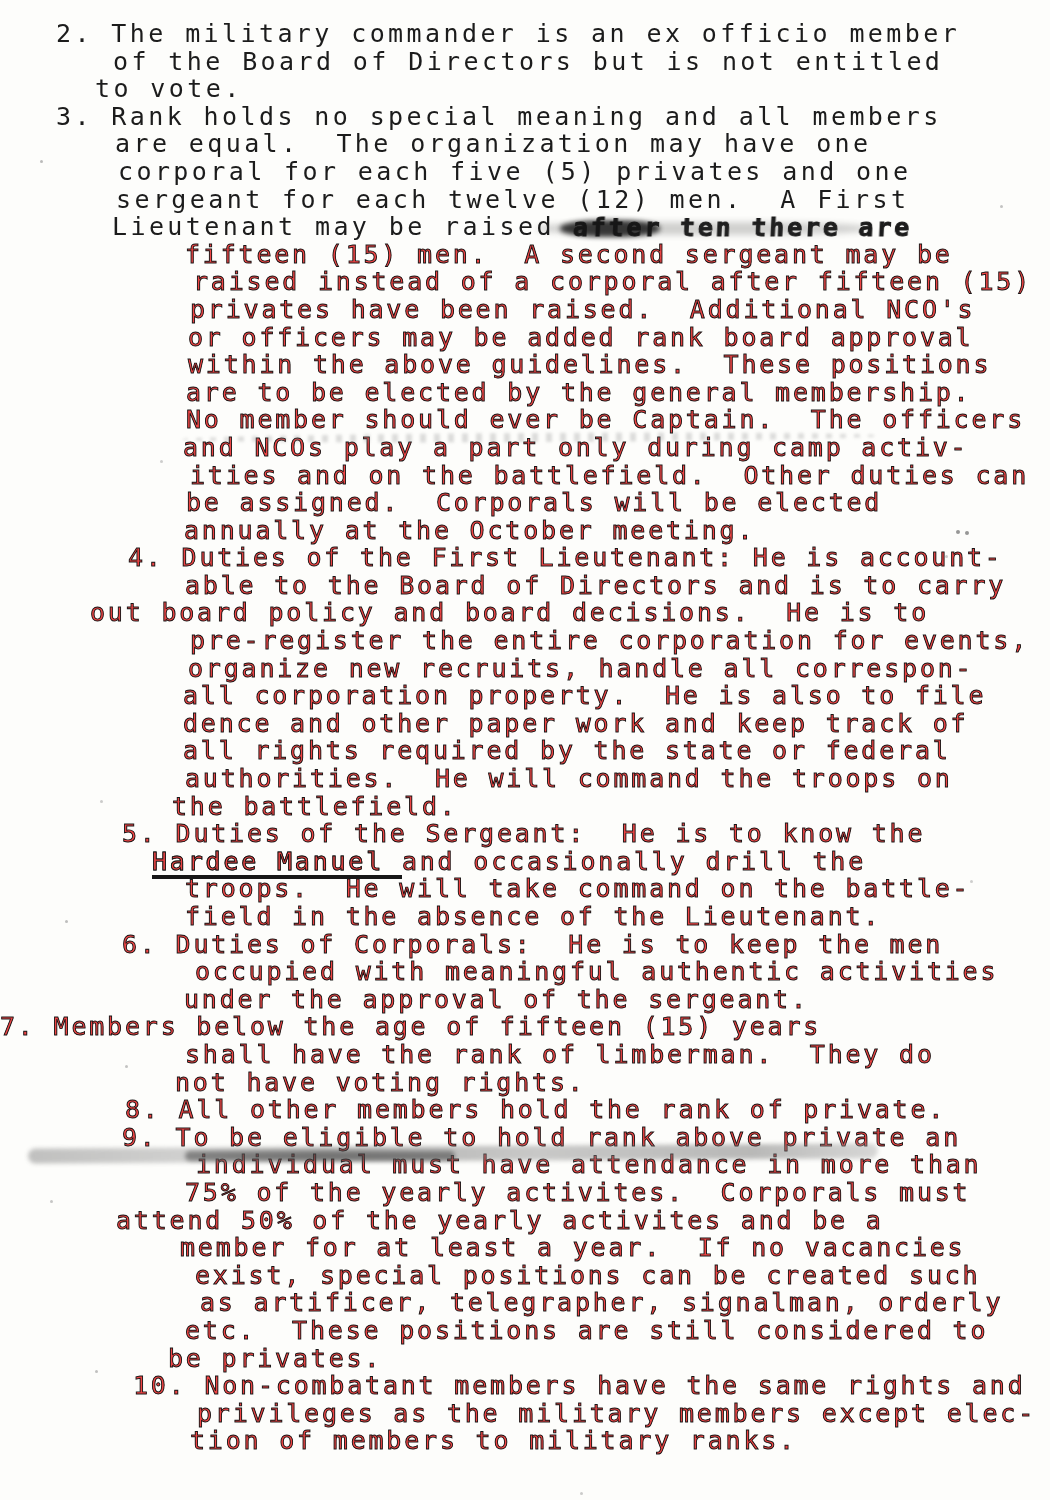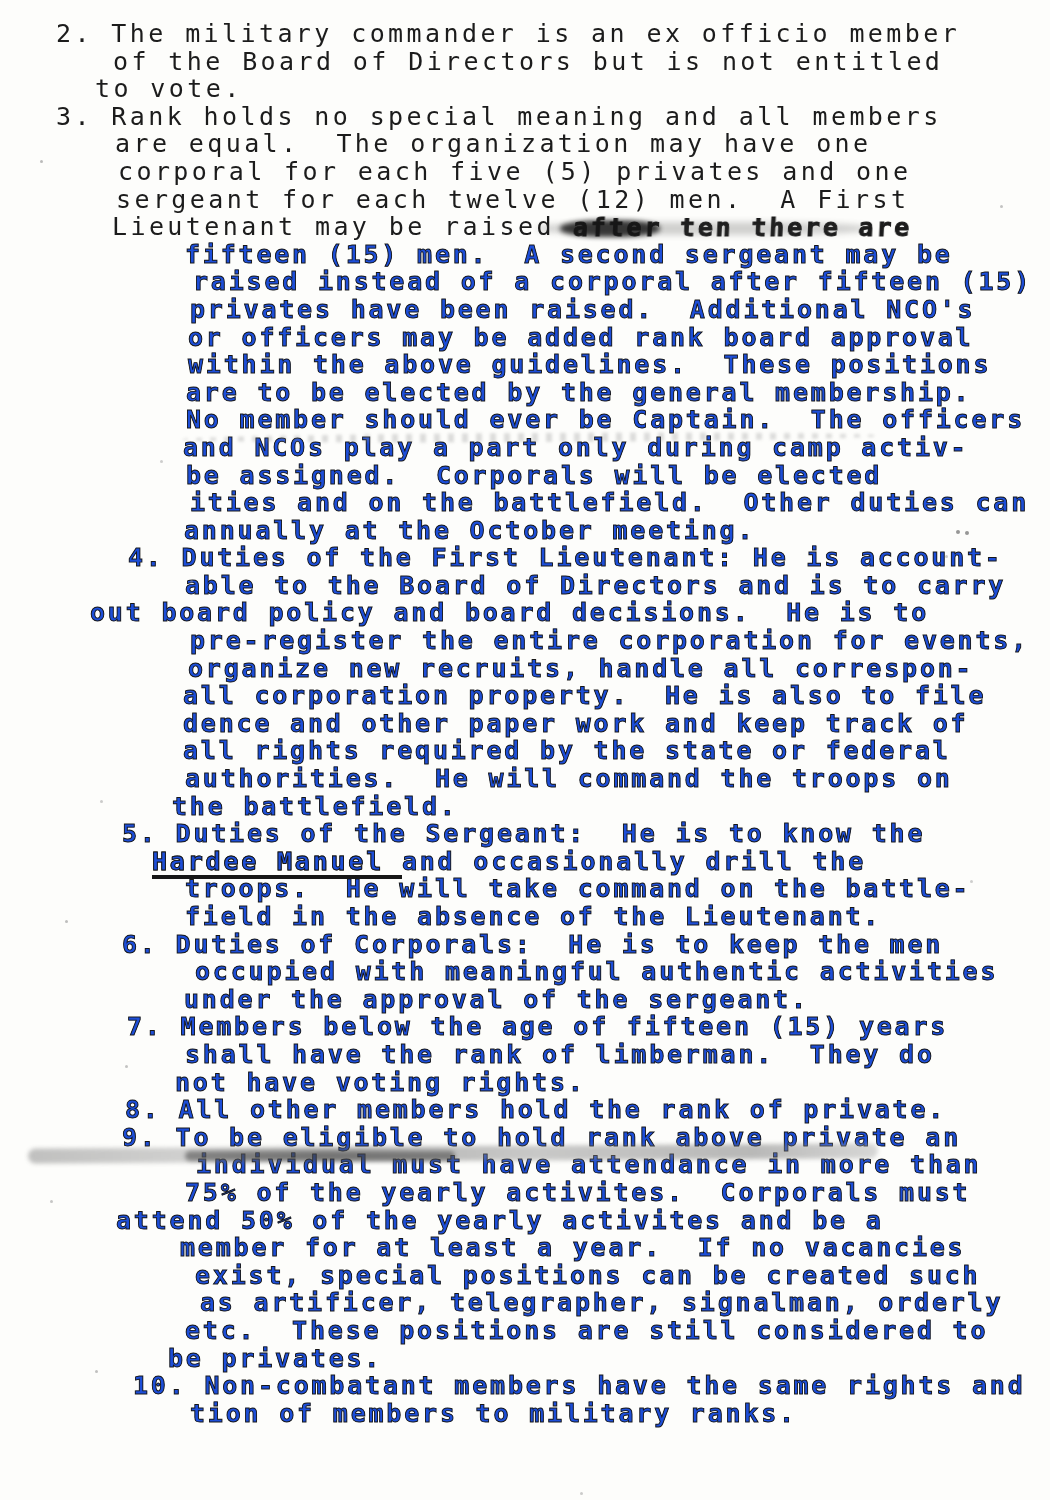--- a/index.html
+++ b/index.html
@@ -20,24 +20,24 @@
     font-size:25px;
     position:relative;
   }
   .lt{ 
     letter-spacing:3.4px;
     font-weight:400;
     color:#1c1c1c;
   }
   .bd{ 
     letter-spacing:2.8px;
-    font-weight:700;
+    font-weight:400;
     -webkit-text-stroke:0.9px #171717;
     text-shadow:0 0 0.5px #171717;
-    color:#1d4ed8;
+    color:#ef4444;
   }
   .garbled{
     display:inline-block;
     font-weight:700;
     letter-spacing:2.8px;
     -webkit-text-stroke:0.9px #171717;
     filter:blur(0.5px);
     transform:skewX(-3deg) translateY(1px);
   }
   .u{
@@ -109,54 +109,55 @@
   <div class="ln lt" style="margin-left:112px"><span>Lieutenant may be raised </span><span class="garbled">after ten there are</span><span class="blob2"></span><span class="blob"></span></div>
 
   <div class="ln bd" style="margin-left:185px">fifteen (15) men.  A second sergeant may be</div>
   <div class="ln bd" style="margin-left:193px">raised instead of a corporal after fifteen (15)</div>
   <div class="ln bd" style="margin-left:190px">privates have been raised.  Additional NCO's</div>
   <div class="ln bd" style="margin-left:188px">or officers may be added rank board approval</div>
   <div class="ln bd" style="margin-left:188px">within the above guidelines.  These positions</div>
   <div class="ln bd" style="margin-left:186px">are to be elected by the general membership.</div>
   <div class="ln bd" style="margin-left:186px">No member should ever be Captain.  The officers</div>
   <div class="ln bd" style="margin-left:183px">and NCOs play a part only during camp activ-</div>
+  <div class="ln bd" style="margin-left:190px">ities and on the battlefield.  Other duties can</div>
   <div class="ln bd" style="margin-left:186px">be assigned.  Corporals will be elected</div>
-  <div class="ln bd" style="margin-left:190px">ities and on the battlefield.  Other duties can</div>
   <div class="ln bd" style="margin-left:184px">annually at the October meeting.</div>
   <div class="ln bd" style="margin-left:128px">4. Duties of the First Lieutenant: He is account-</div>
   <div class="ln bd" style="margin-left:185px">able to the Board of Directors and is to carry</div>
   <div class="ln bd" style="margin-left:90px">out board policy and board decisions.  He is to</div>
   <div class="ln bd" style="margin-left:190px">pre-register the entire corporation for events,</div>
   <div class="ln bd" style="margin-left:188px">organize new recruits, handle all correspon-</div>
   <div class="ln bd" style="margin-left:183px">all corporation property.  He is also to file</div>
   <div class="ln bd" style="margin-left:183px">dence and other paper work and keep track of</div>
   <div class="ln bd" style="margin-left:183px">all rights required by the state or federal</div>
   <div class="ln bd" style="margin-left:185px">authorities.  He will command the troops on</div>
   <div class="ln bd" style="margin-left:172px">the battlefield.</div>
   <div class="ln bd" style="margin-left:122px">5. Duties of the Sergeant:  He is to know the</div>
   <div class="ln bd" style="margin-left:152px"><span class="u">Hardee Manuel </span><span>and occasionally drill the</span></div>
   <div class="ln bd" style="margin-left:185px">troops.  He will take command on the battle-</div>
   <div class="ln bd" style="margin-left:185px">field in the absence of the Lieutenant.</div>
   <div class="ln bd" style="margin-left:122px">6. Duties of Corporals:  He is to keep the men</div>
   <div class="ln bd" style="margin-left:195px">occupied with meaningful authentic activities</div>
   <div class="ln bd" style="margin-left:184px">under the approval of the sergeant.</div>
-  <div class="ln bd" style="margin-left:127px">7. Members below the age of fifteen (15) years</div>
+  <div class="ln bd" style="">7. Members below the age of fifteen (15) years</div>
   <div class="ln bd" style="margin-left:185px">shall have the rank of limberman.  They do</div>
   <div class="ln bd" style="margin-left:175px">not have voting rights.</div>
   <div class="ln bd" style="margin-left:125px">8. All other members hold the rank of private.</div>
   <div class="ln bd" style="margin-left:122px">9. To be eligible to hold rank above private an</div>
   <div class="ln bd" style="margin-left:196px">individual must have attendance in more than</div>
   <div class="ln bd" style="margin-left:185px">75% of the yearly activites.  Corporals must</div>
   <div class="ln bd" style="margin-left:116px">attend 50% of the yearly activites and be a</div>
   <div class="ln bd" style="margin-left:180px">member for at least a year.  If no vacancies</div>
   <div class="ln bd" style="margin-left:195px">exist, special positions can be created such</div>
   <div class="ln bd" style="margin-left:200px">as artificer, telegrapher, signalman, orderly</div>
   <div class="ln bd" style="margin-left:185px">etc.  These positions are still considered to</div>
   <div class="ln bd" style="margin-left:168px">be privates.</div>
   <div class="ln bd" style="margin-left:133px">10. Non-combatant members have the same rights and</div>
+  <div class="ln bd" style="margin-left:197px">privileges as the military members except elec-</div>
   <div class="ln bd" style="margin-left:190px">tion of members to military ranks.</div>
 
   <div class="speckle"></div>
   <div class="smear"></div>
   <div class="smear2"></div>
   <div class="ddots"></div>
   <div class="noise"></div>
 
 </main>
 

